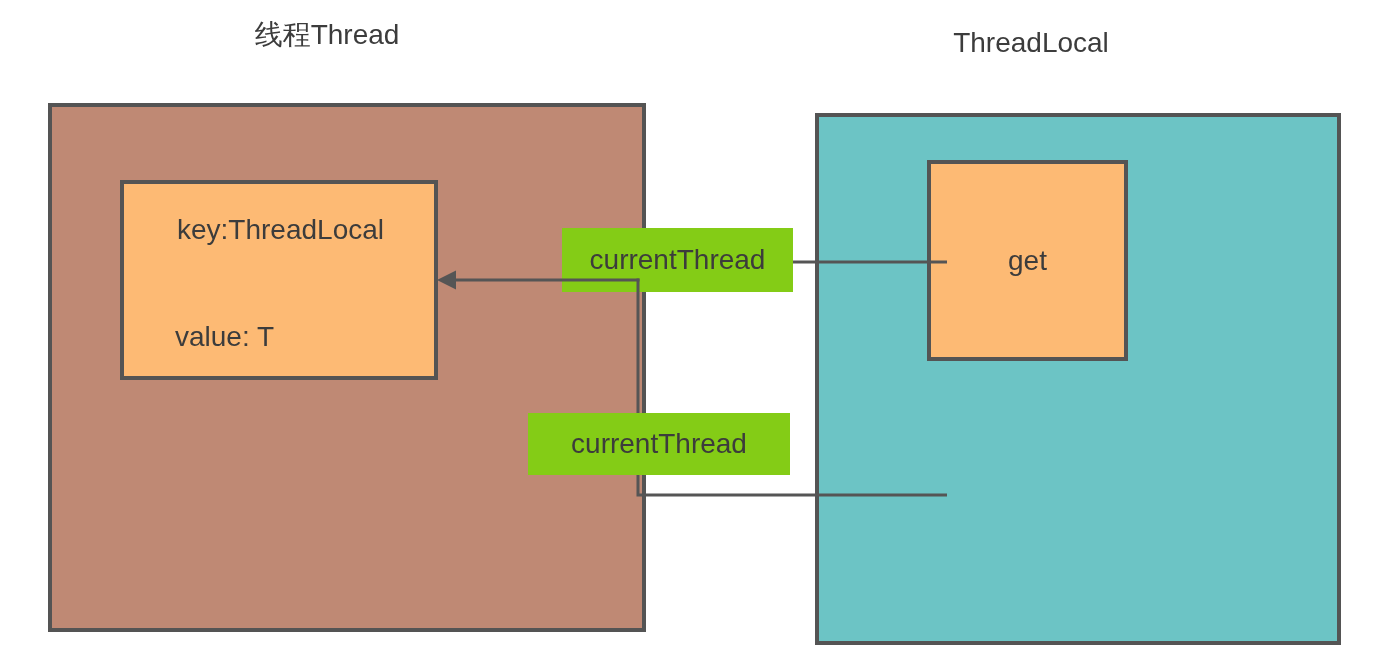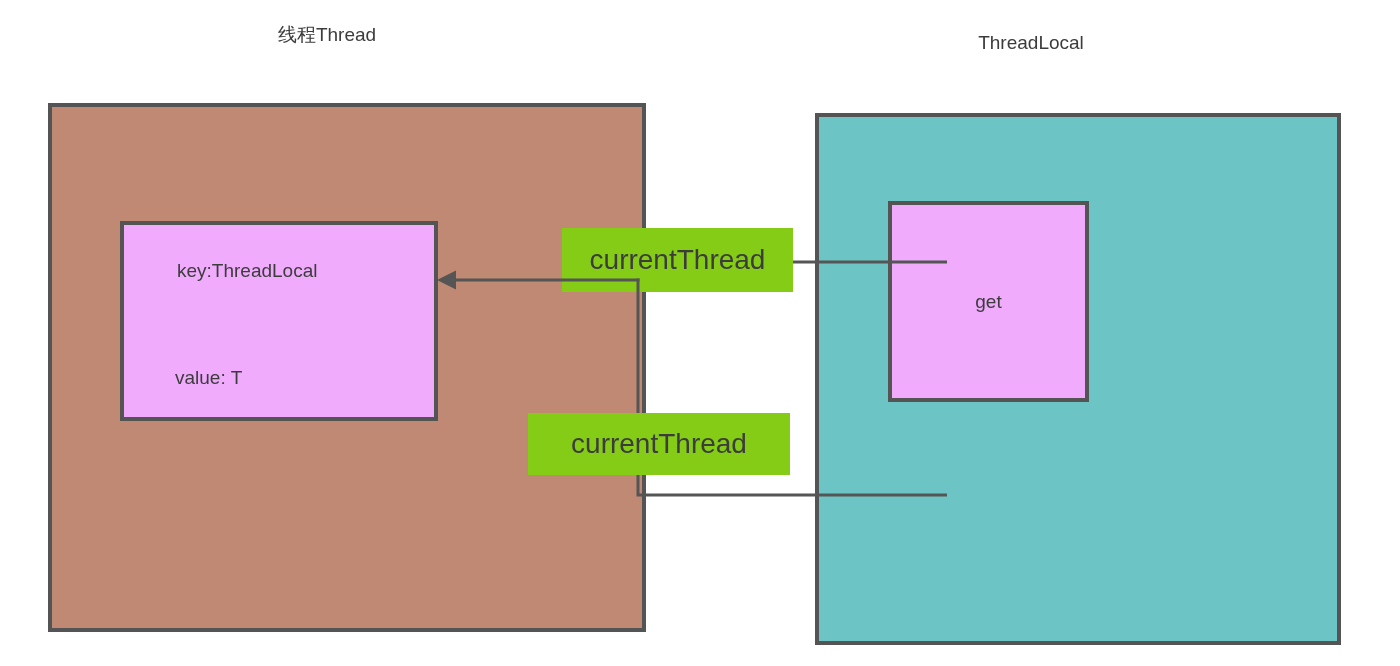--- a/index.html
+++ b/index.html
@@ -5,32 +5,32 @@
   html, body { margin: 0; padding: 0; background: #ffffff; }
   .canvas {
     position: relative;
     width: 1400px;
     height: 666px;
     background: #ffffff;
     overflow: hidden;
     font-family: "Liberation Sans", "DejaVu Sans", sans-serif;
     color: #3c3c3c;
   }
-  .txt { position: absolute; font-size: 19px; line-height: 34px; white-space: nowrap; }
+  .txt { position: absolute; font-size: 28px; line-height: 34px; white-space: nowrap; }
   .center { text-align: center; }
 
   
   .big-box { position: absolute; border: 4px solid #545454; box-sizing: border-box; z-index: 0; }
   .thread-box { left: 48px; top: 103px; width: 598px; height: 529px; background: #bf8974; }
   .threadlocal-box { left: 815px; top: 113px; width: 526px; height: 532px; background: #6cc4c5; }
 
   
-  .inner-box { position: absolute; border: 4px solid #545454; box-sizing: border-box; background: #f0abfc; z-index: 0; margin-top: 41px; }
+  .inner-box { position: absolute; border: 4px solid #545454; box-sizing: border-box; background: #fdba74; z-index: 0; }
   .entry-box { left: 120px; top: 180px; width: 318px; height: 200px; }
-  .get-box { left: 888px; top: 160px; width: 201px; height: 201px; display: flex; align-items: center; justify-content: center; }
+  .get-box { left: 927px; top: 160px; width: 201px; height: 201px; display: flex; align-items: center; justify-content: center; }
   .set-box { left: 945px; top: 403px; width: 202px; height: 200px; display: flex; align-items: center; justify-content: center; }
   .entry-key { left: 53px; top: 29px; }
   .entry-value { left: 51px; top: 136px; }
 
   .map-label { left: 120px; top: 131px; width: 318px; }
 
   .title-left { left: 177px; top: 18px; width: 300px; }
   .title-right { left: 881px; top: 26px; width: 300px; }
 
   

